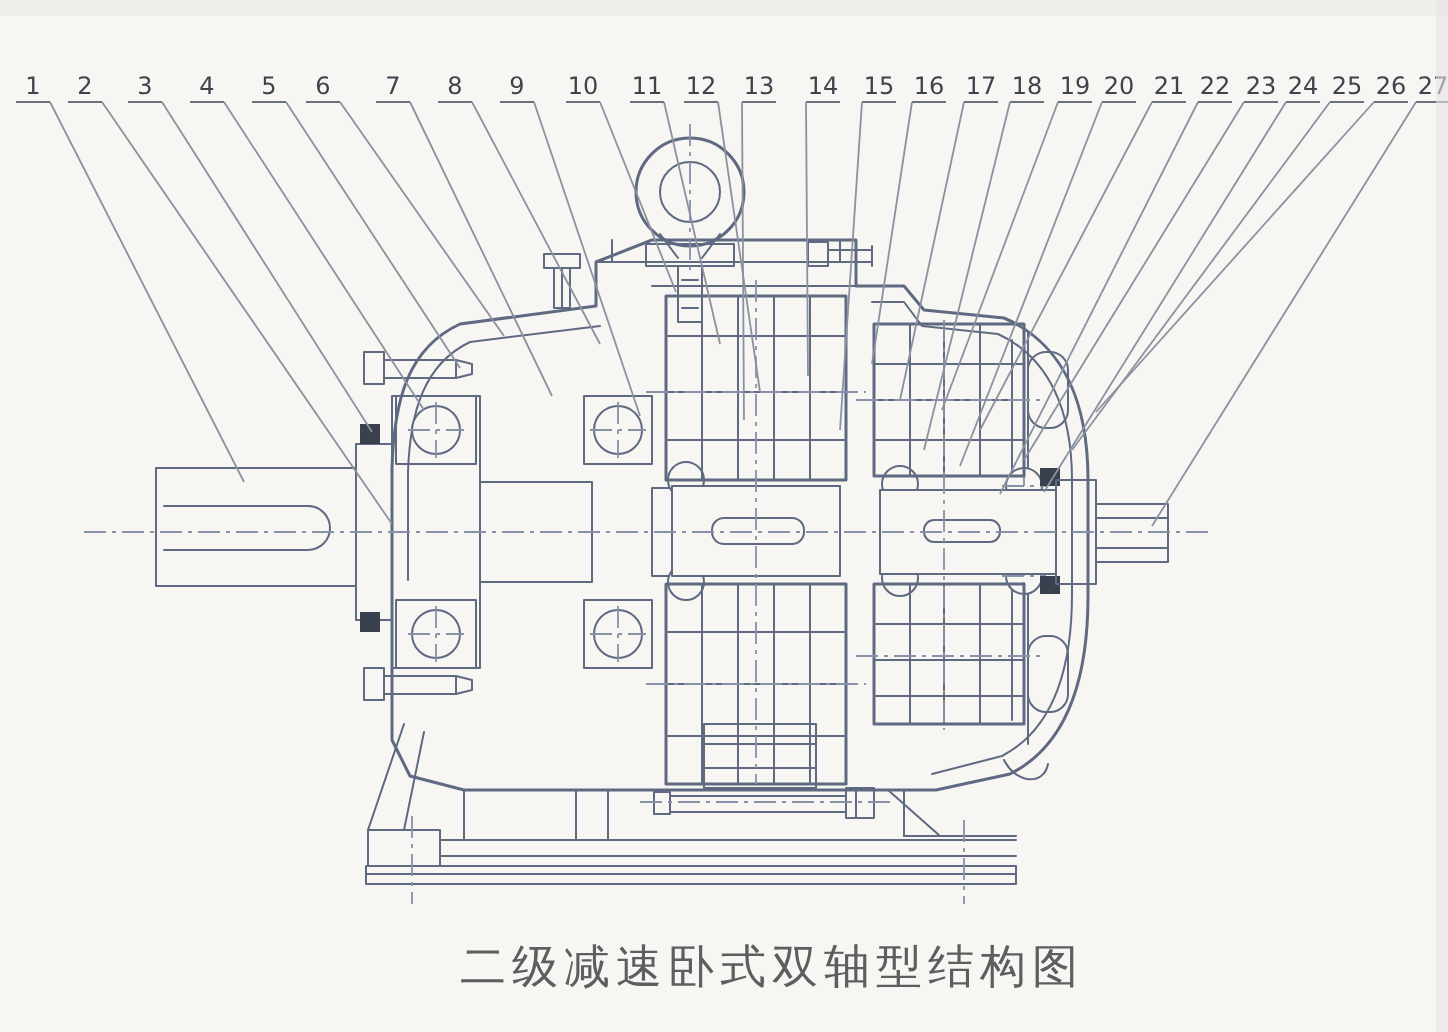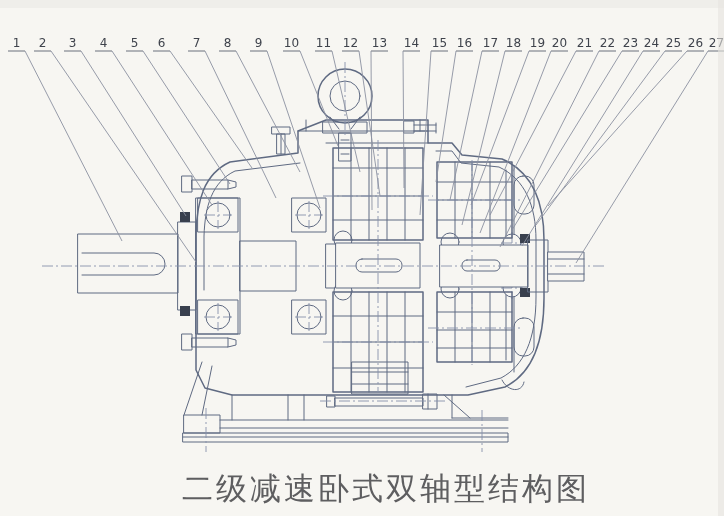--- a/index.html
+++ b/index.html
@@ -14,21 +14,21 @@
   .l{fill:none;stroke:#5f6a82;stroke-width:1;stroke-linejoin:round;stroke-linecap:round;}
   .lw{stroke-width:1.5;}
   .fp{fill:#f7f6f2;}
   .c{fill:none;stroke:#8791aa;stroke-width:.9;stroke-dasharray:11 3 2 3;}
   .dk{fill:#39404e;stroke:none;}
   .callout-line{stroke:#8b91a0;stroke-width:.9;fill:none;}
   .callout-under{stroke:#6a707c;stroke-width:1;fill:none;}
   .callout-num{font:12px "DejaVu Sans",sans-serif;fill:#3f434c;}
   .caption{
     position:absolute;left:386px;top:468px;transform:translateX(-50%);
-    font-size:31px;letter-spacing:3px;color:#5e5e60;white-space:nowrap;
+    font-size:23px;letter-spacing:3px;color:#5e5e60;white-space:nowrap;
     font-family:"Liberation Sans","DejaVu Sans",sans-serif;font-weight:500;
   }
   .scan-edge-top{position:absolute;left:0;top:0;width:724px;height:8px;background:#e9e7e3;opacity:.55;}
   .scan-edge-right{position:absolute;right:0;top:0;width:6px;height:516px;background:#e6e4df;opacity:.6;}
 </style>
 </head>
 <body>
 
 <div class="stage">
   <div class="scan-edge-top"></div>

